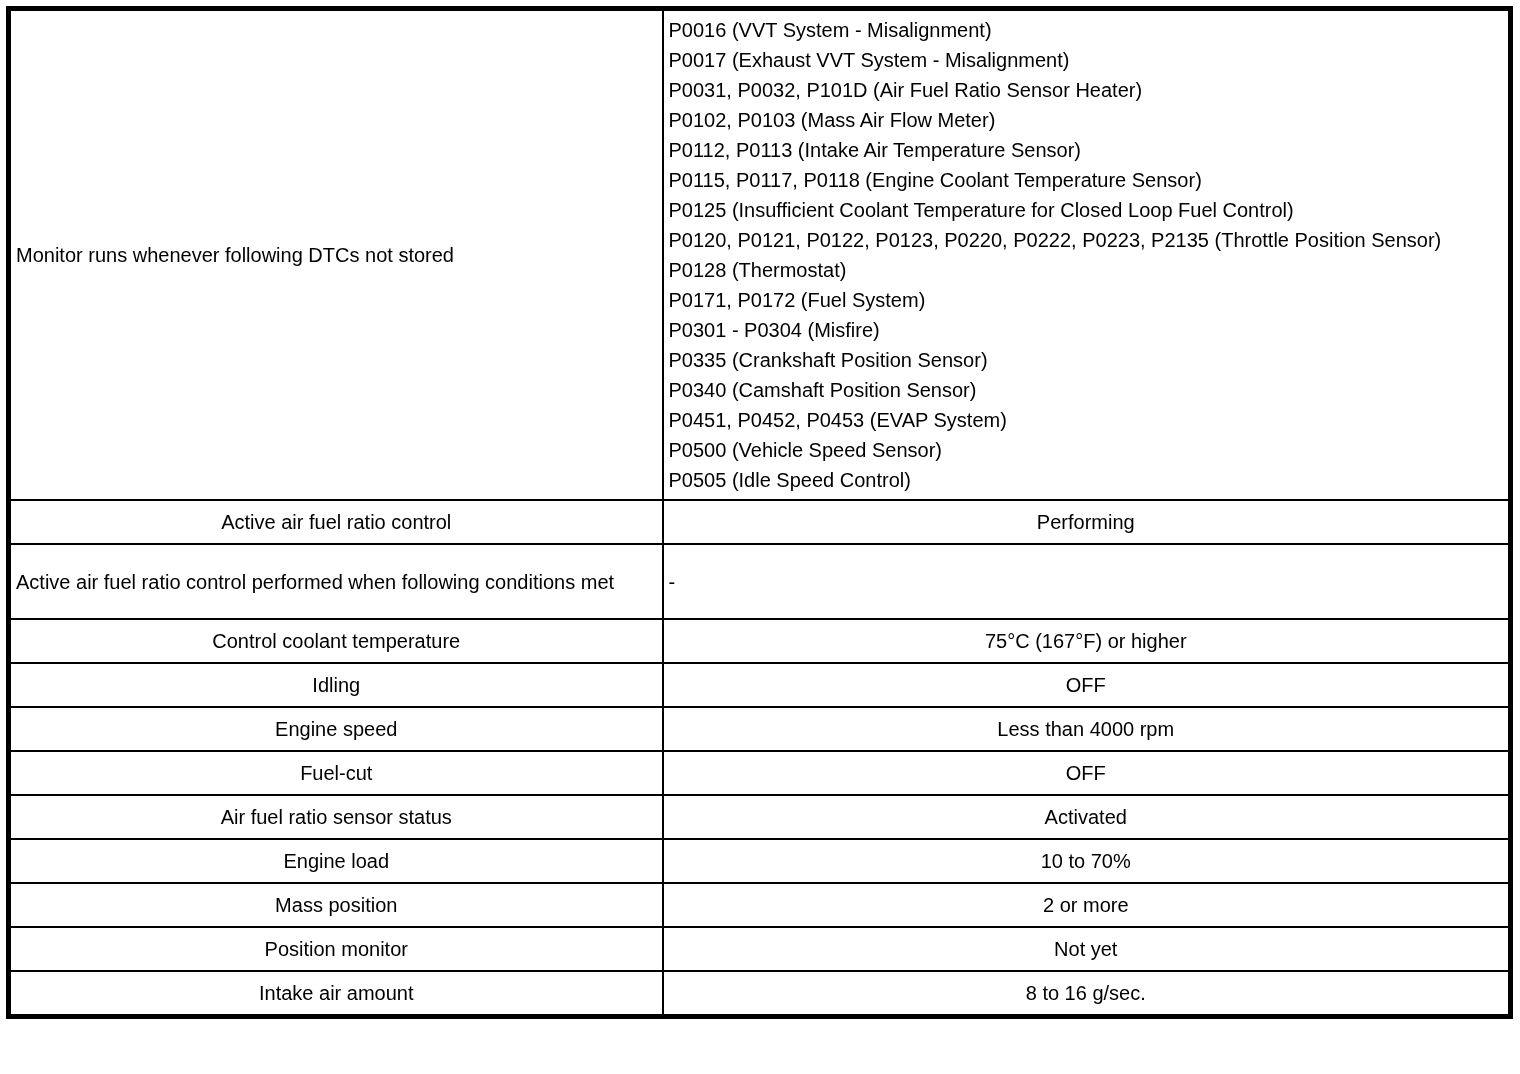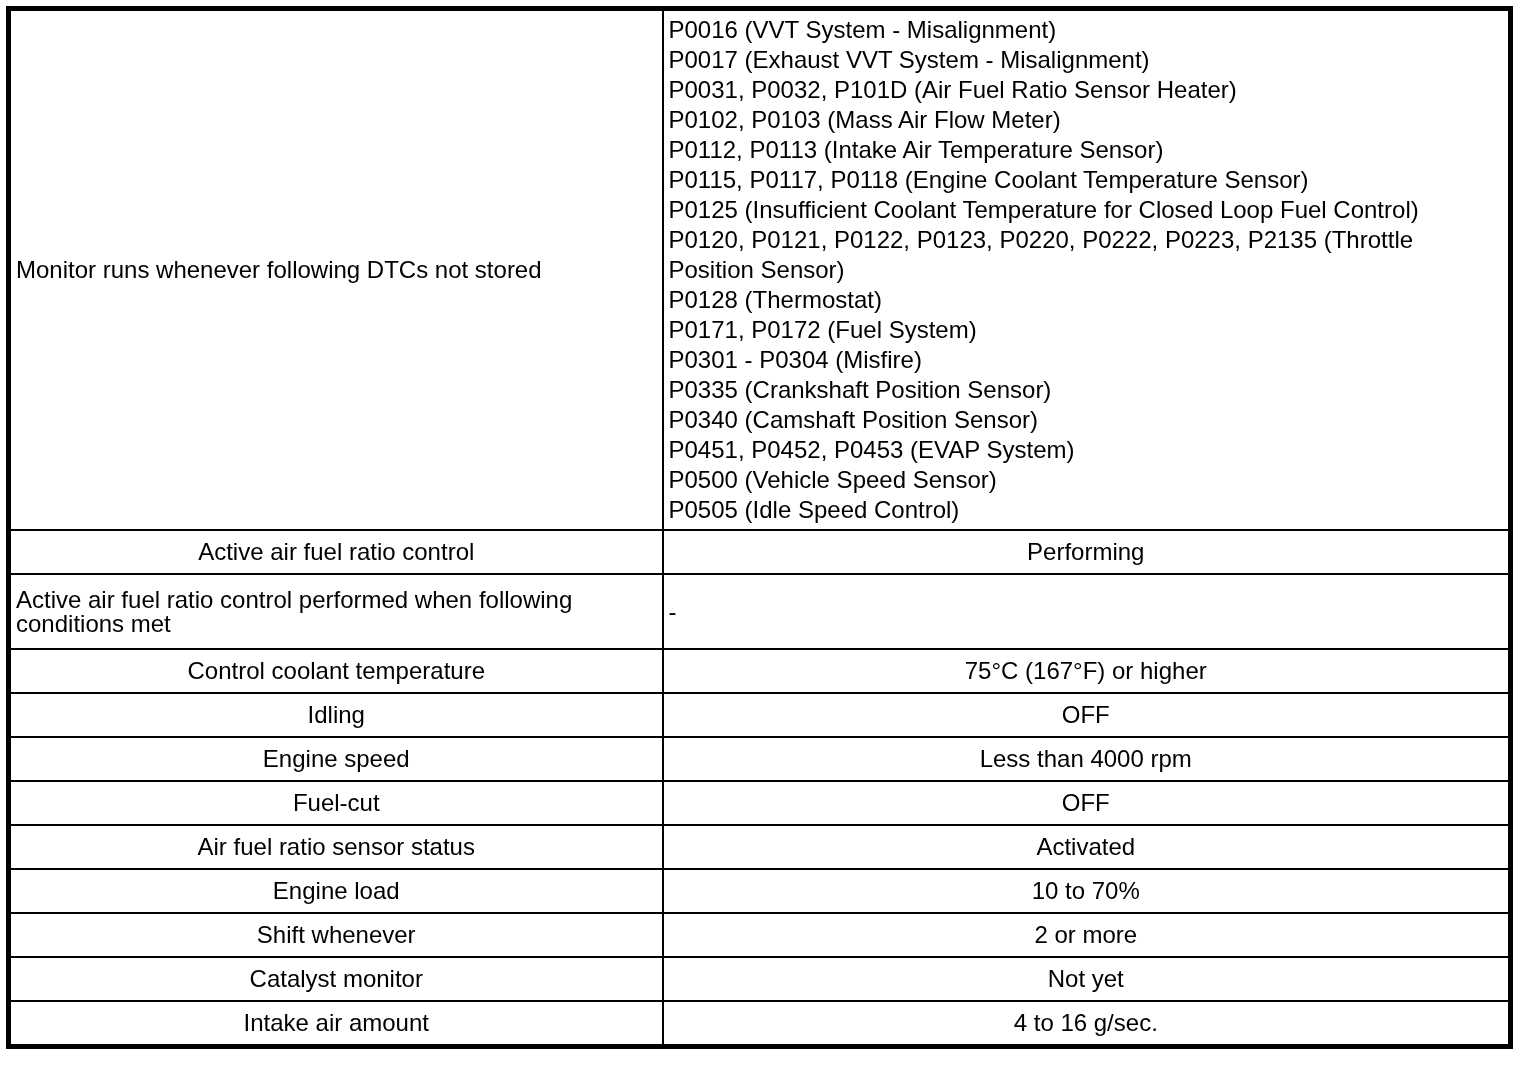--- a/index.html
+++ b/index.html
@@ -18,21 +18,21 @@
   }
   table.cond-table {
     border-collapse: collapse;
     table-layout: fixed;
     width: 1502px;
     background: #ffffff;
     border: 5px solid #000000;
   }
   table.cond-table td {
     border: 2px solid #000000;
-    font-size: 24px;
+    font-size: 20px;
     line-height: 24px;
     padding: 2px 5px;
     vertical-align: middle;
     overflow: hidden;
   }
   col.c-label { width: 654px; }
   col.c-value { width: 848px; }
 
   tr.row-single td { height: 38px; text-align: center; }
   tr.row-tall td   { height: 69px; margin-left: 28px; }
@@ -110,26 +110,26 @@
       </tr>
       <tr class="row-single">
         <td class="label-cell">Air fuel ratio sensor status</td>
         <td class="value-cell">Activated</td>
       </tr>
       <tr class="row-single">
         <td class="label-cell">Engine load</td>
         <td class="value-cell">10 to 70%</td>
       </tr>
       <tr class="row-single">
-        <td class="label-cell">Shift whenever</td>
+        <td class="label-cell">Mass position</td>
         <td class="value-cell">2 or more</td>
       </tr>
       <tr class="row-single">
-        <td class="label-cell">Catalyst monitor</td>
+        <td class="label-cell">Position monitor</td>
         <td class="value-cell">Not yet</td>
       </tr>
       <tr class="row-single">
         <td class="label-cell">Intake air amount</td>
-        <td class="value-cell">4 to 16 g/sec.</td>
+        <td class="value-cell">8 to 16 g/sec.</td>
       </tr>
     </tbody>
   </table>
 </div>
 
 </body></html>

